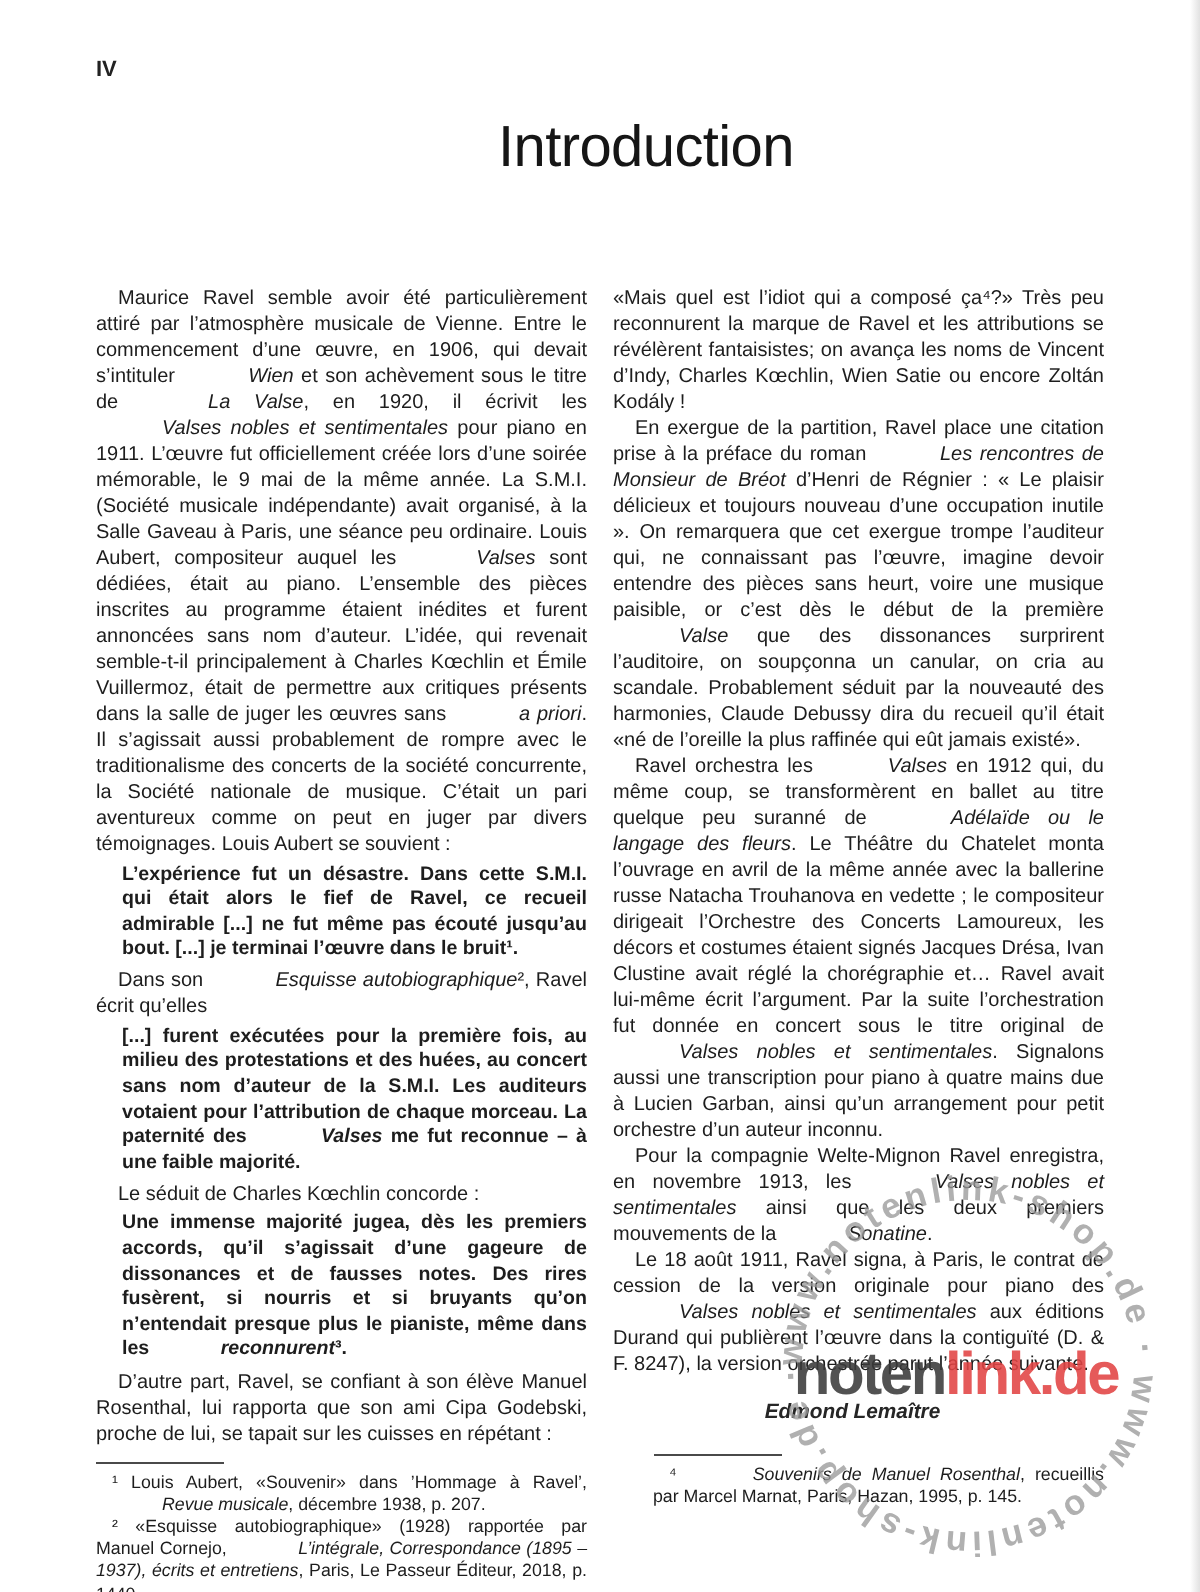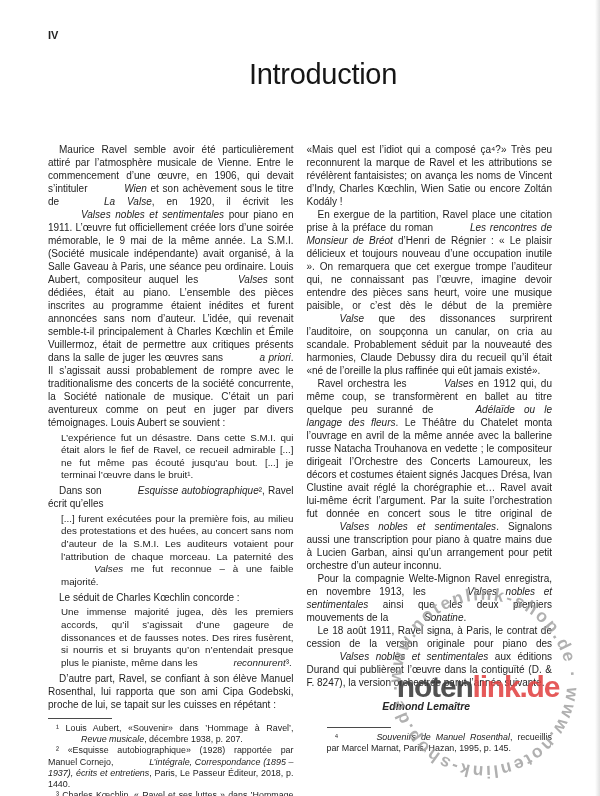--- a/index.html
+++ b/index.html
@@ -23,21 +23,21 @@
   }
   .columns {
     position: absolute; left: 48px; top: 143px; width: 504px;
     display: flex; gap: 13px;
   }
   .col { width: 245.5px; }
   .col p { margin: 0; font-size: 10px; line-height: 13px; text-align: justify; }
   .col p.indent { text-indent: 11px; }
   .col p.quote {
     margin: 2.5px 0 2.5px 13px;
-    font-size: 9.8px; line-height: 12.6px;
+    font-size: 9.8px; line-height: 12.6px; font-weight: bold;
   }
   .fnblock { margin-top: 7px; }
   .fnrule {
     width: 64px; height: 0;
     border-top: 1px solid #4a4a4a;
     margin-bottom: 4px;
   }
   .fnblock p {
     font-size: 8.9px; line-height: 11.2px;
     text-indent: 8px; text-align: justify; margin: 0;

